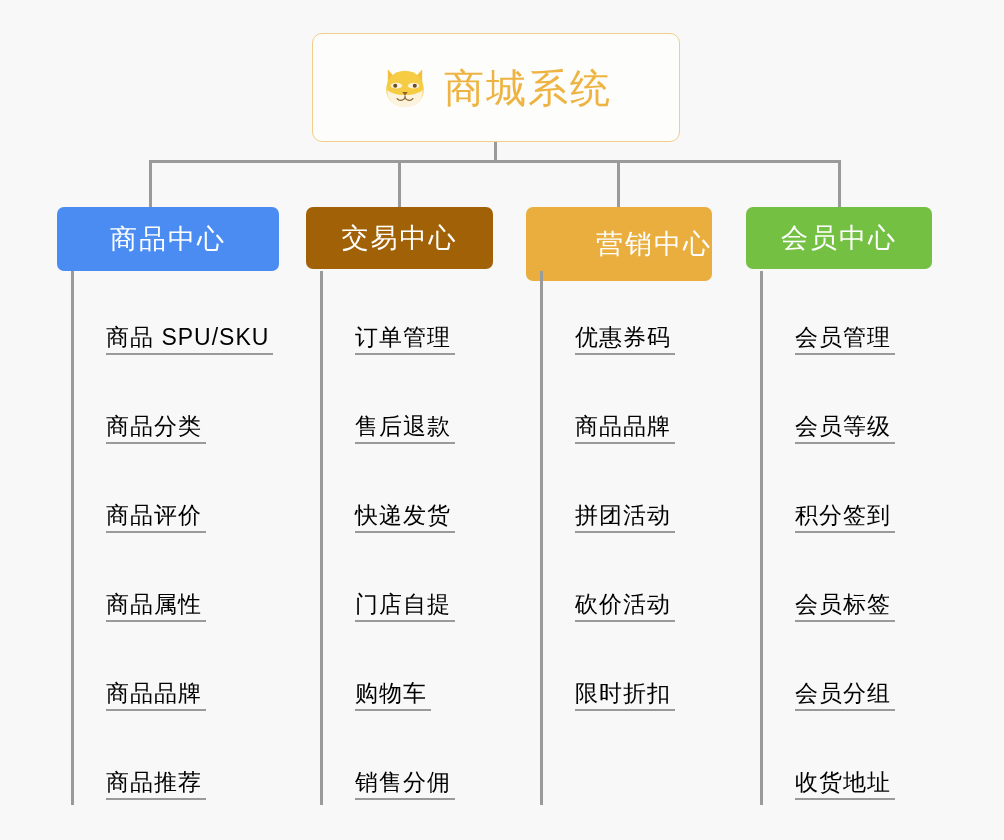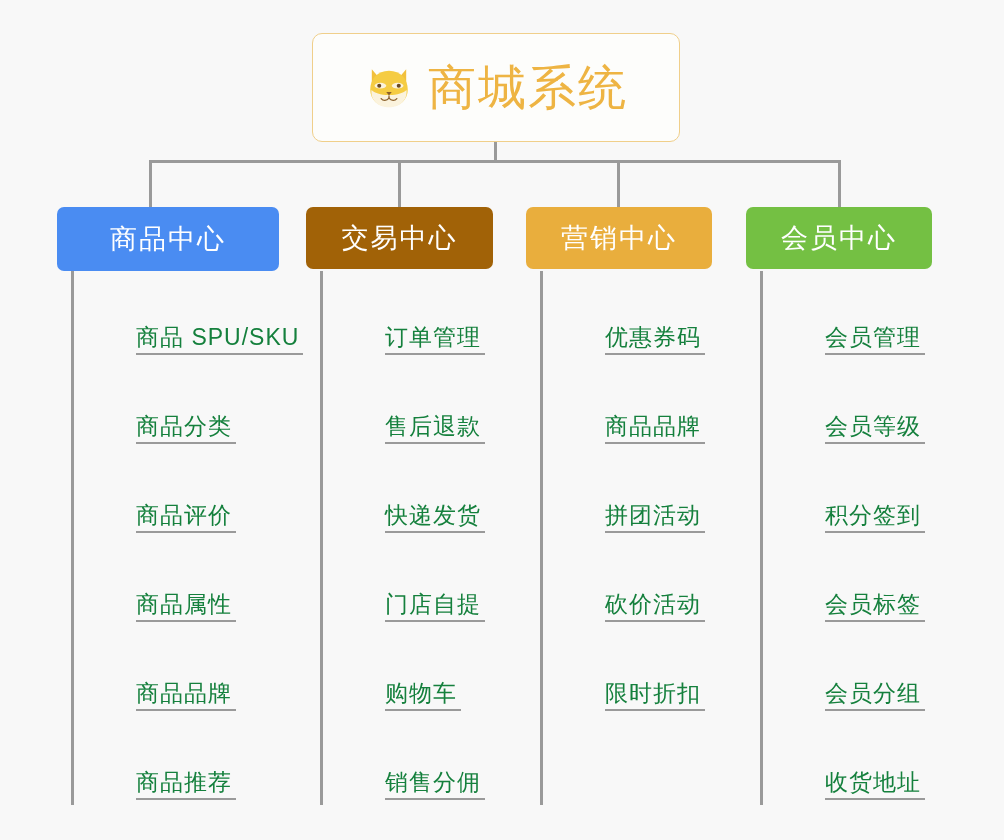--- a/index.html
+++ b/index.html
@@ -35,21 +35,21 @@
     justify-content: center;
     gap: 14px;
   }
   .root-icon {
     width: 50px;
     height: 50px;
     flex: 0 0 auto;
     display: block;
   }
   .root-title {
-    font-size: 48px;
+    font-size: 40px;
     color: #eeb443;
     letter-spacing: 2px;
     line-height: 1;
     white-space: nowrap;
   }
 
   
   .line-v, .line-h {
     position: absolute;
     background: #9a9a9a;
@@ -85,21 +85,21 @@
     justify-content: center;
     color: #ffffff;
     font-size: 27px;
     letter-spacing: 2px;
     line-height: 1;
     white-space: nowrap;
     cursor: pointer;
   }
   .cat-0 { left: 57px;  width: 222px; background: #4a8cf2; }
   .cat-1 { left: 306px; width: 187px; background: #e25a57; top: 207px; height: 62px; }
-  .cat-2 { left: 526px; width: 186px; background: #e9ae3d; top: 207px; height: 62px; }
+  .cat-2 { left: 526px; width: 186px; background: #e9ae3d; top: 207px; height: 74px; justify-content: flex-end; }
   .cat-3 { left: 746px; width: 186px; background: #74c043; top: 207px; height: 62px; }
 
   
   .column {
     position: absolute;
     top: 271px;
   }
   .col-0 { left: 71px; }
   .col-1 { left: 320px; }
   .col-2 { left: 540px; }
@@ -118,28 +118,27 @@
     height: 89px;
     box-sizing: border-box;
     display: flex;
     align-items: flex-end;
     padding-left: 35px;
     padding-bottom: 5px;
     cursor: pointer;
   }
   .leaf-label {
     font-size: 23px;
-    color: #15803d;
+    color: #000000;
     line-height: 1.15;
     white-space: nowrap;
     letter-spacing: 1px;
     border-bottom: 2px solid #9a9a9a;
     padding-bottom: 3px;
     padding-right: 4px;
-    margin-left: 30px;
   }
 </style>
 </head>
 <body style="background: rgb(248, 248, 248);">
 
 <div id="canvas">
 
   <div class="root-node" style="border-color: rgb(240, 207, 138);">
     <svg class="root-icon" viewBox="0 0 64 64">
       <path d="M10 8 L10 30 L22 22 Z" fill="#f2c03c"></path>

